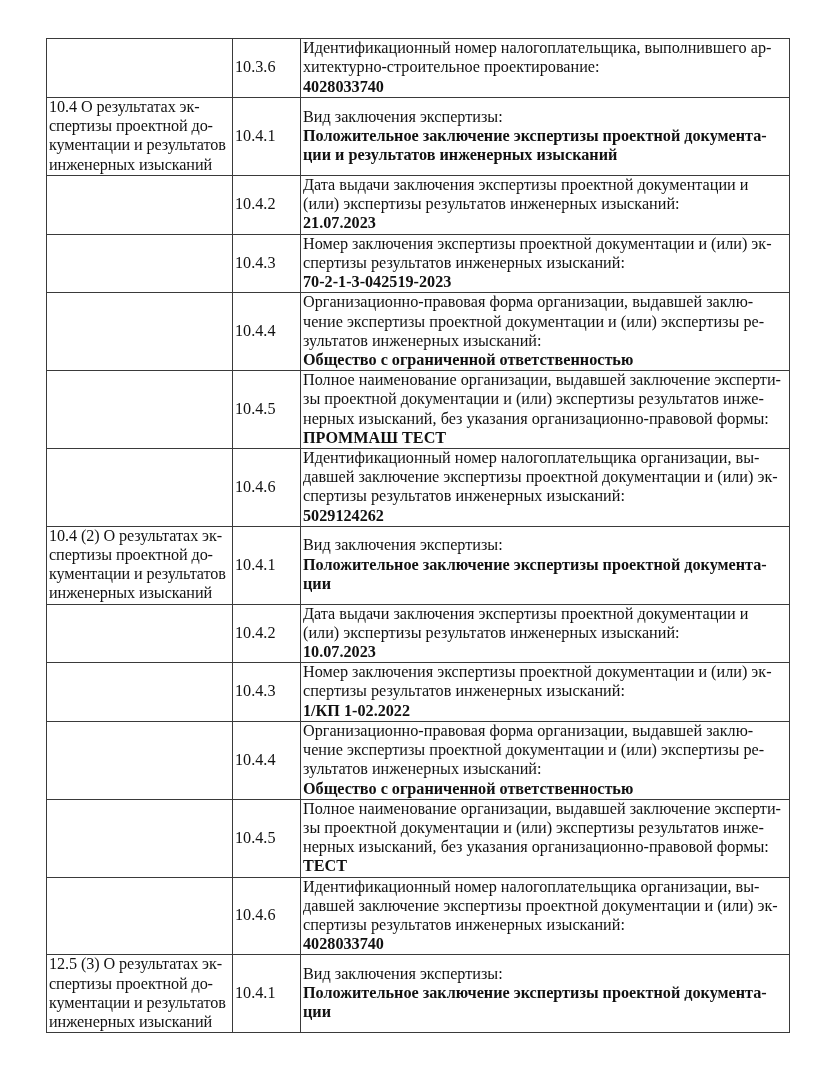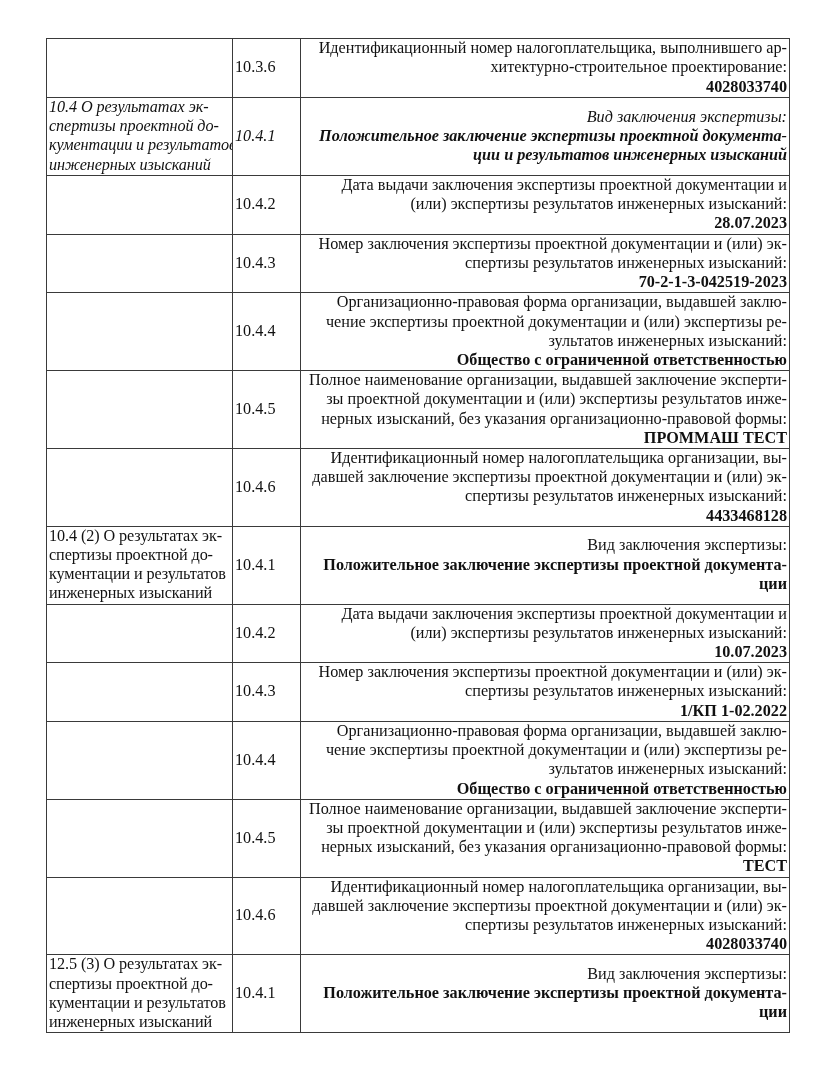--- a/index.html
+++ b/index.html
@@ -39,21 +39,20 @@
       padding-right: 0;
       letter-spacing: -0.1px;
     }
     td.code {
       padding-left: 2px;
     }
     td.content {
       padding-left: 3px;
       padding-right: 2px;
       vertical-align: middle;
-      text-align: right;
     }
     .lbl { display: block; }
     .val { display: block; font-weight: bold; }
     .ln { display: block; white-space: nowrap; }
   </style>
 </head>
 <body>
 
 <table class="doc-table">
   <colgroup>
@@ -68,21 +67,21 @@
     <td class="content">
       <span class="lbl">
             <span class="ln">Идентификационный номер налогоплательщика, выполнившего ар-</span>
             <span class="ln">хитектурно-строительное проектирование:</span>
           </span>
       <span class="val">
             <span class="ln">4028033740</span>
           </span>
     </td>
   </tr>
-      <tr style="height: 77px; font-style: italic;">
+      <tr style="height: 77px;">
     <td class="section">
           <span class="ln">10.4 О результатах эк-</span>
           <span class="ln">спертизы проектной до-</span>
           <span class="ln">кументации и результатов</span>
           <span class="ln">инженерных изысканий</span>
         </td>
     <td class="code"><span>10.4.1</span></td>
     <td class="content">
       <span class="lbl">
             <span class="ln">Вид заключения экспертизы:</span>
@@ -95,21 +94,21 @@
   </tr>
       <tr style="height: 59px;">
     <td class="section"></td>
     <td class="code"><span>10.4.2</span></td>
     <td class="content">
       <span class="lbl">
             <span class="ln">Дата выдачи заключения экспертизы проектной документации и</span>
             <span class="ln">(или) экспертизы результатов инженерных изысканий:</span>
           </span>
       <span class="val">
-            <span class="ln">28.07.2023</span>
+            <span class="ln">21.07.2023</span>
           </span>
     </td>
   </tr>
       <tr style="height: 58px;">
     <td class="section"></td>
     <td class="code"><span>10.4.3</span></td>
     <td class="content">
       <span class="lbl">
             <span class="ln">Номер заключения экспертизы проектной документации и (или) эк-</span>
             <span class="ln">спертизы результатов инженерных изысканий:</span>
@@ -150,21 +149,21 @@
       <tr style="height: 77px;">
     <td class="section"></td>
     <td class="code"><span>10.4.6</span></td>
     <td class="content">
       <span class="lbl">
             <span class="ln">Идентификационный номер налогоплательщика организации, вы-</span>
             <span class="ln">давшей заключение экспертизы проектной документации и (или) эк-</span>
             <span class="ln">спертизы результатов инженерных изысканий:</span>
           </span>
       <span class="val">
-            <span class="ln">4433468128</span>
+            <span class="ln">5029124262</span>
           </span>
     </td>
   </tr>
       <tr style="height: 77px;">
     <td class="section">
           <span class="ln">10.4 (2) О результатах эк-</span>
           <span class="ln">спертизы проектной до-</span>
           <span class="ln">кументации и результатов</span>
           <span class="ln">инженерных изысканий</span>
         </td>

